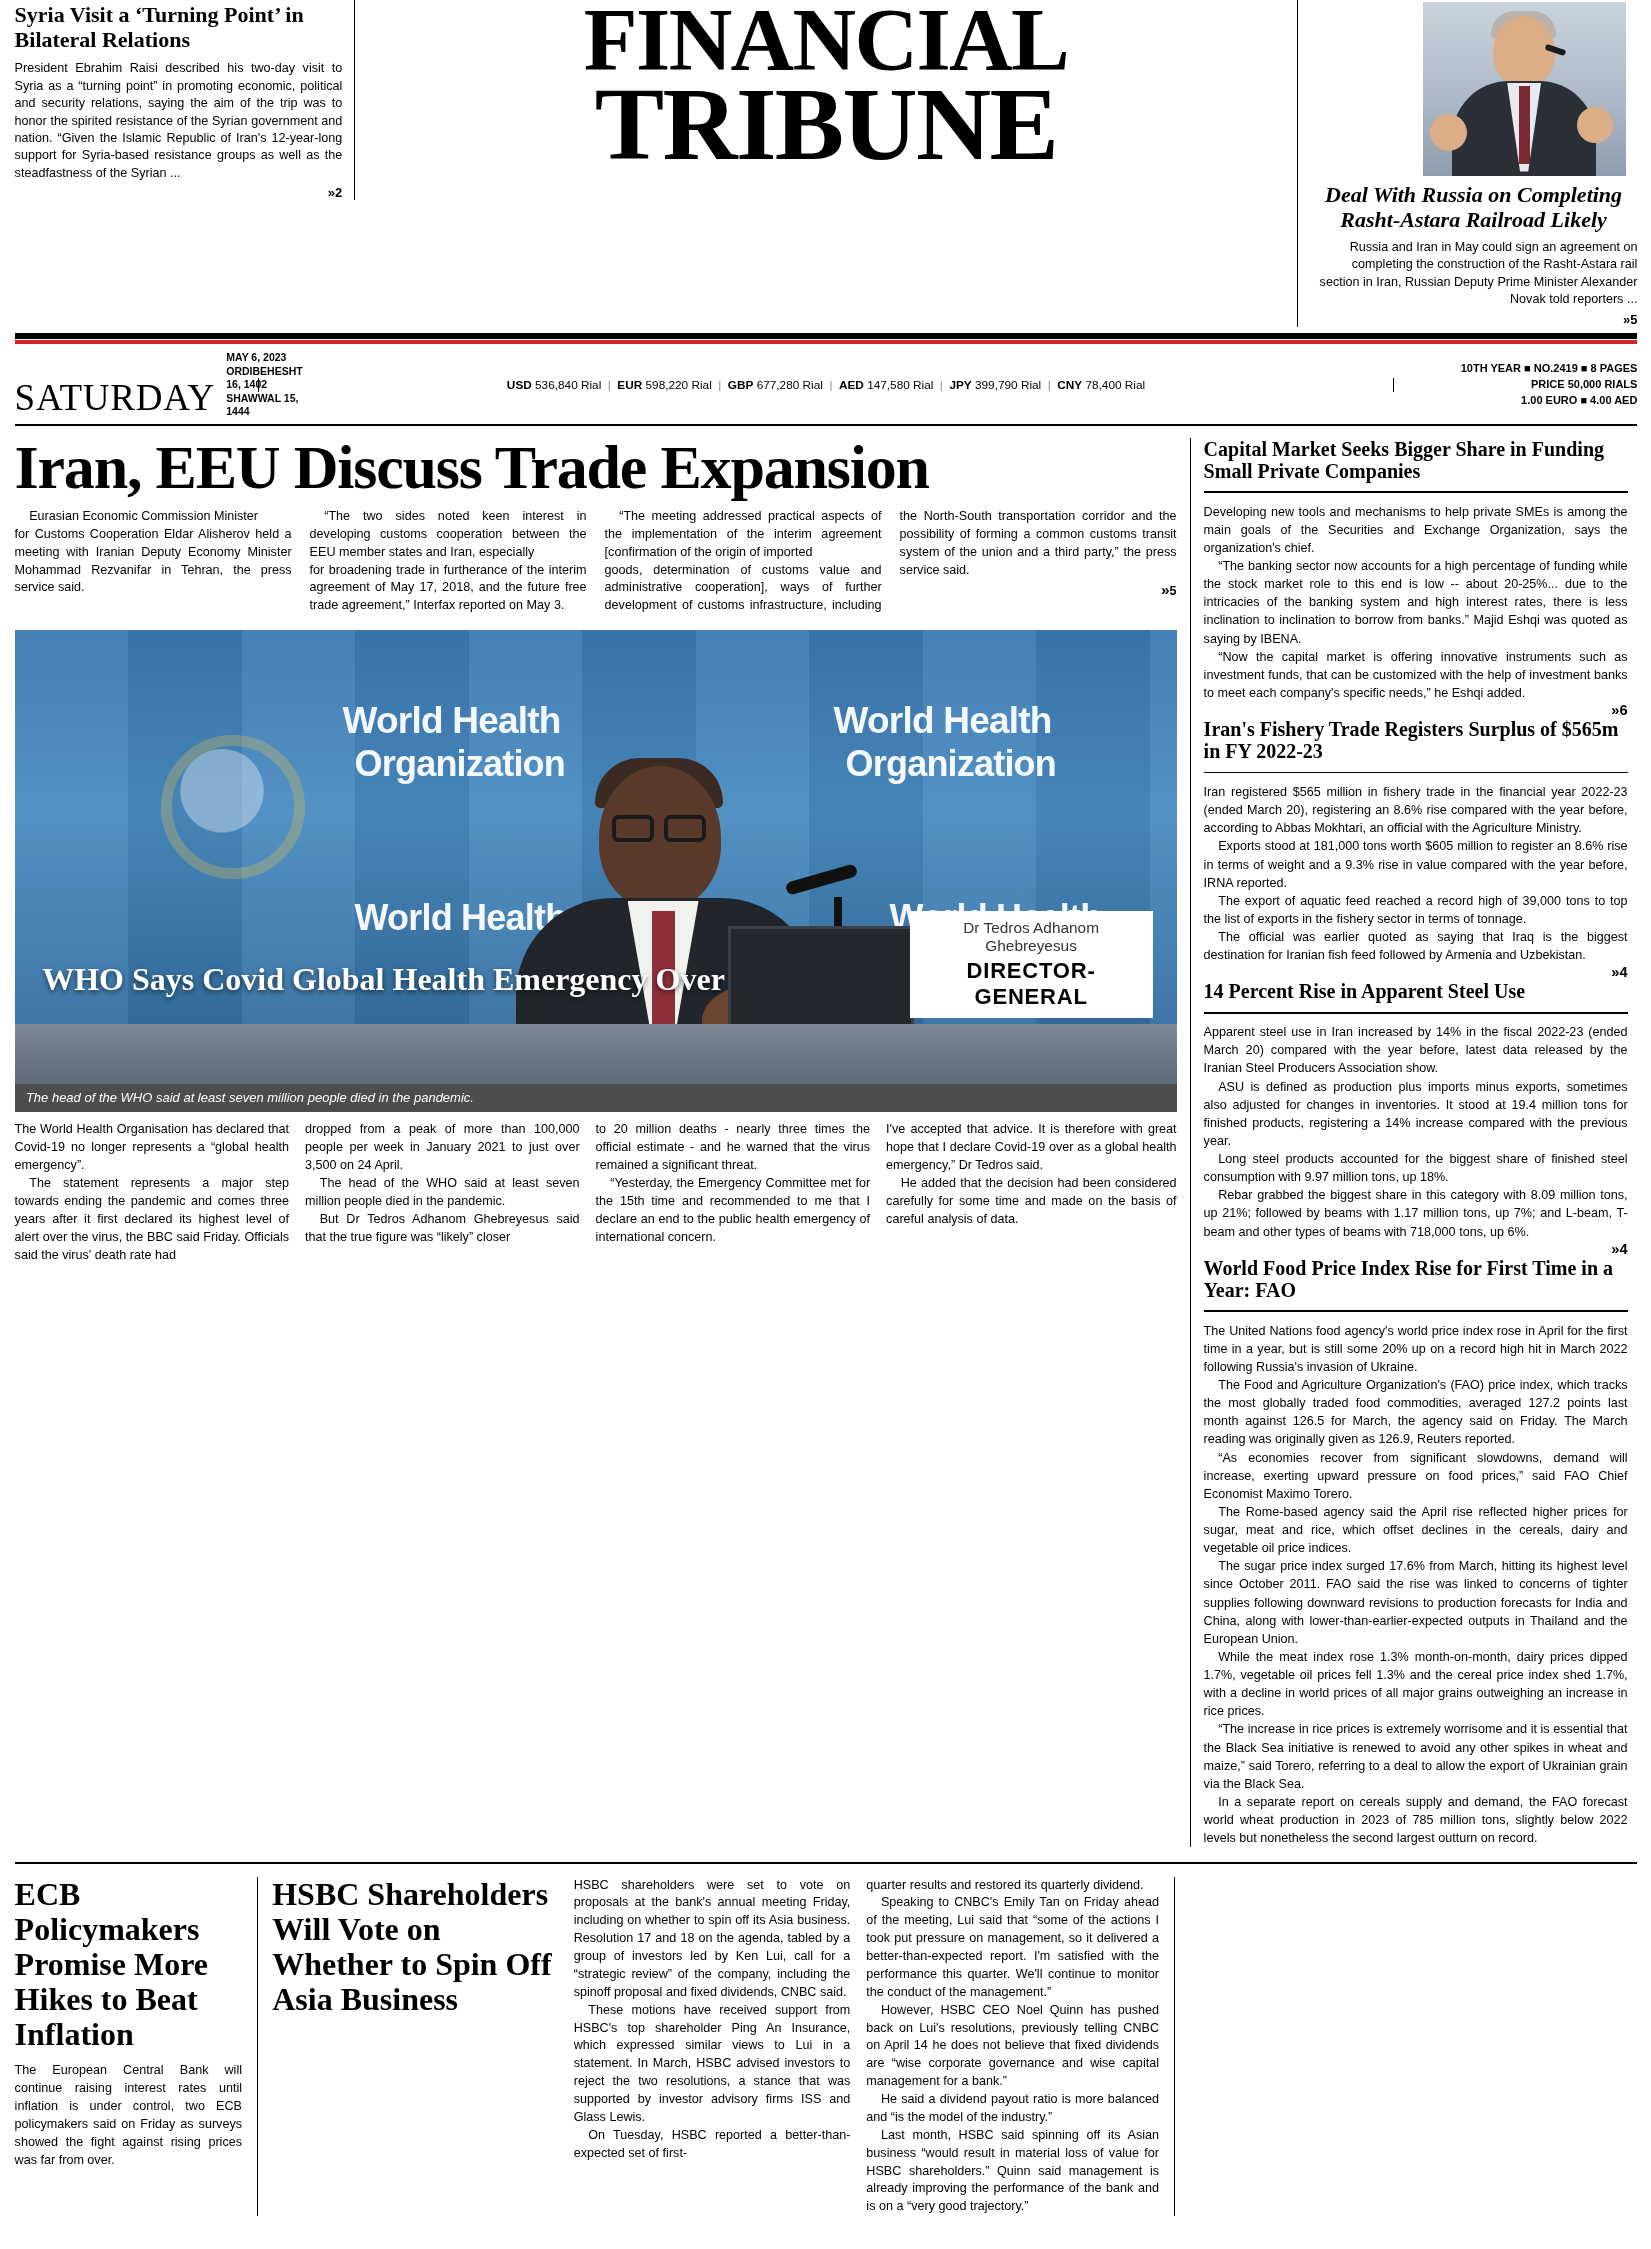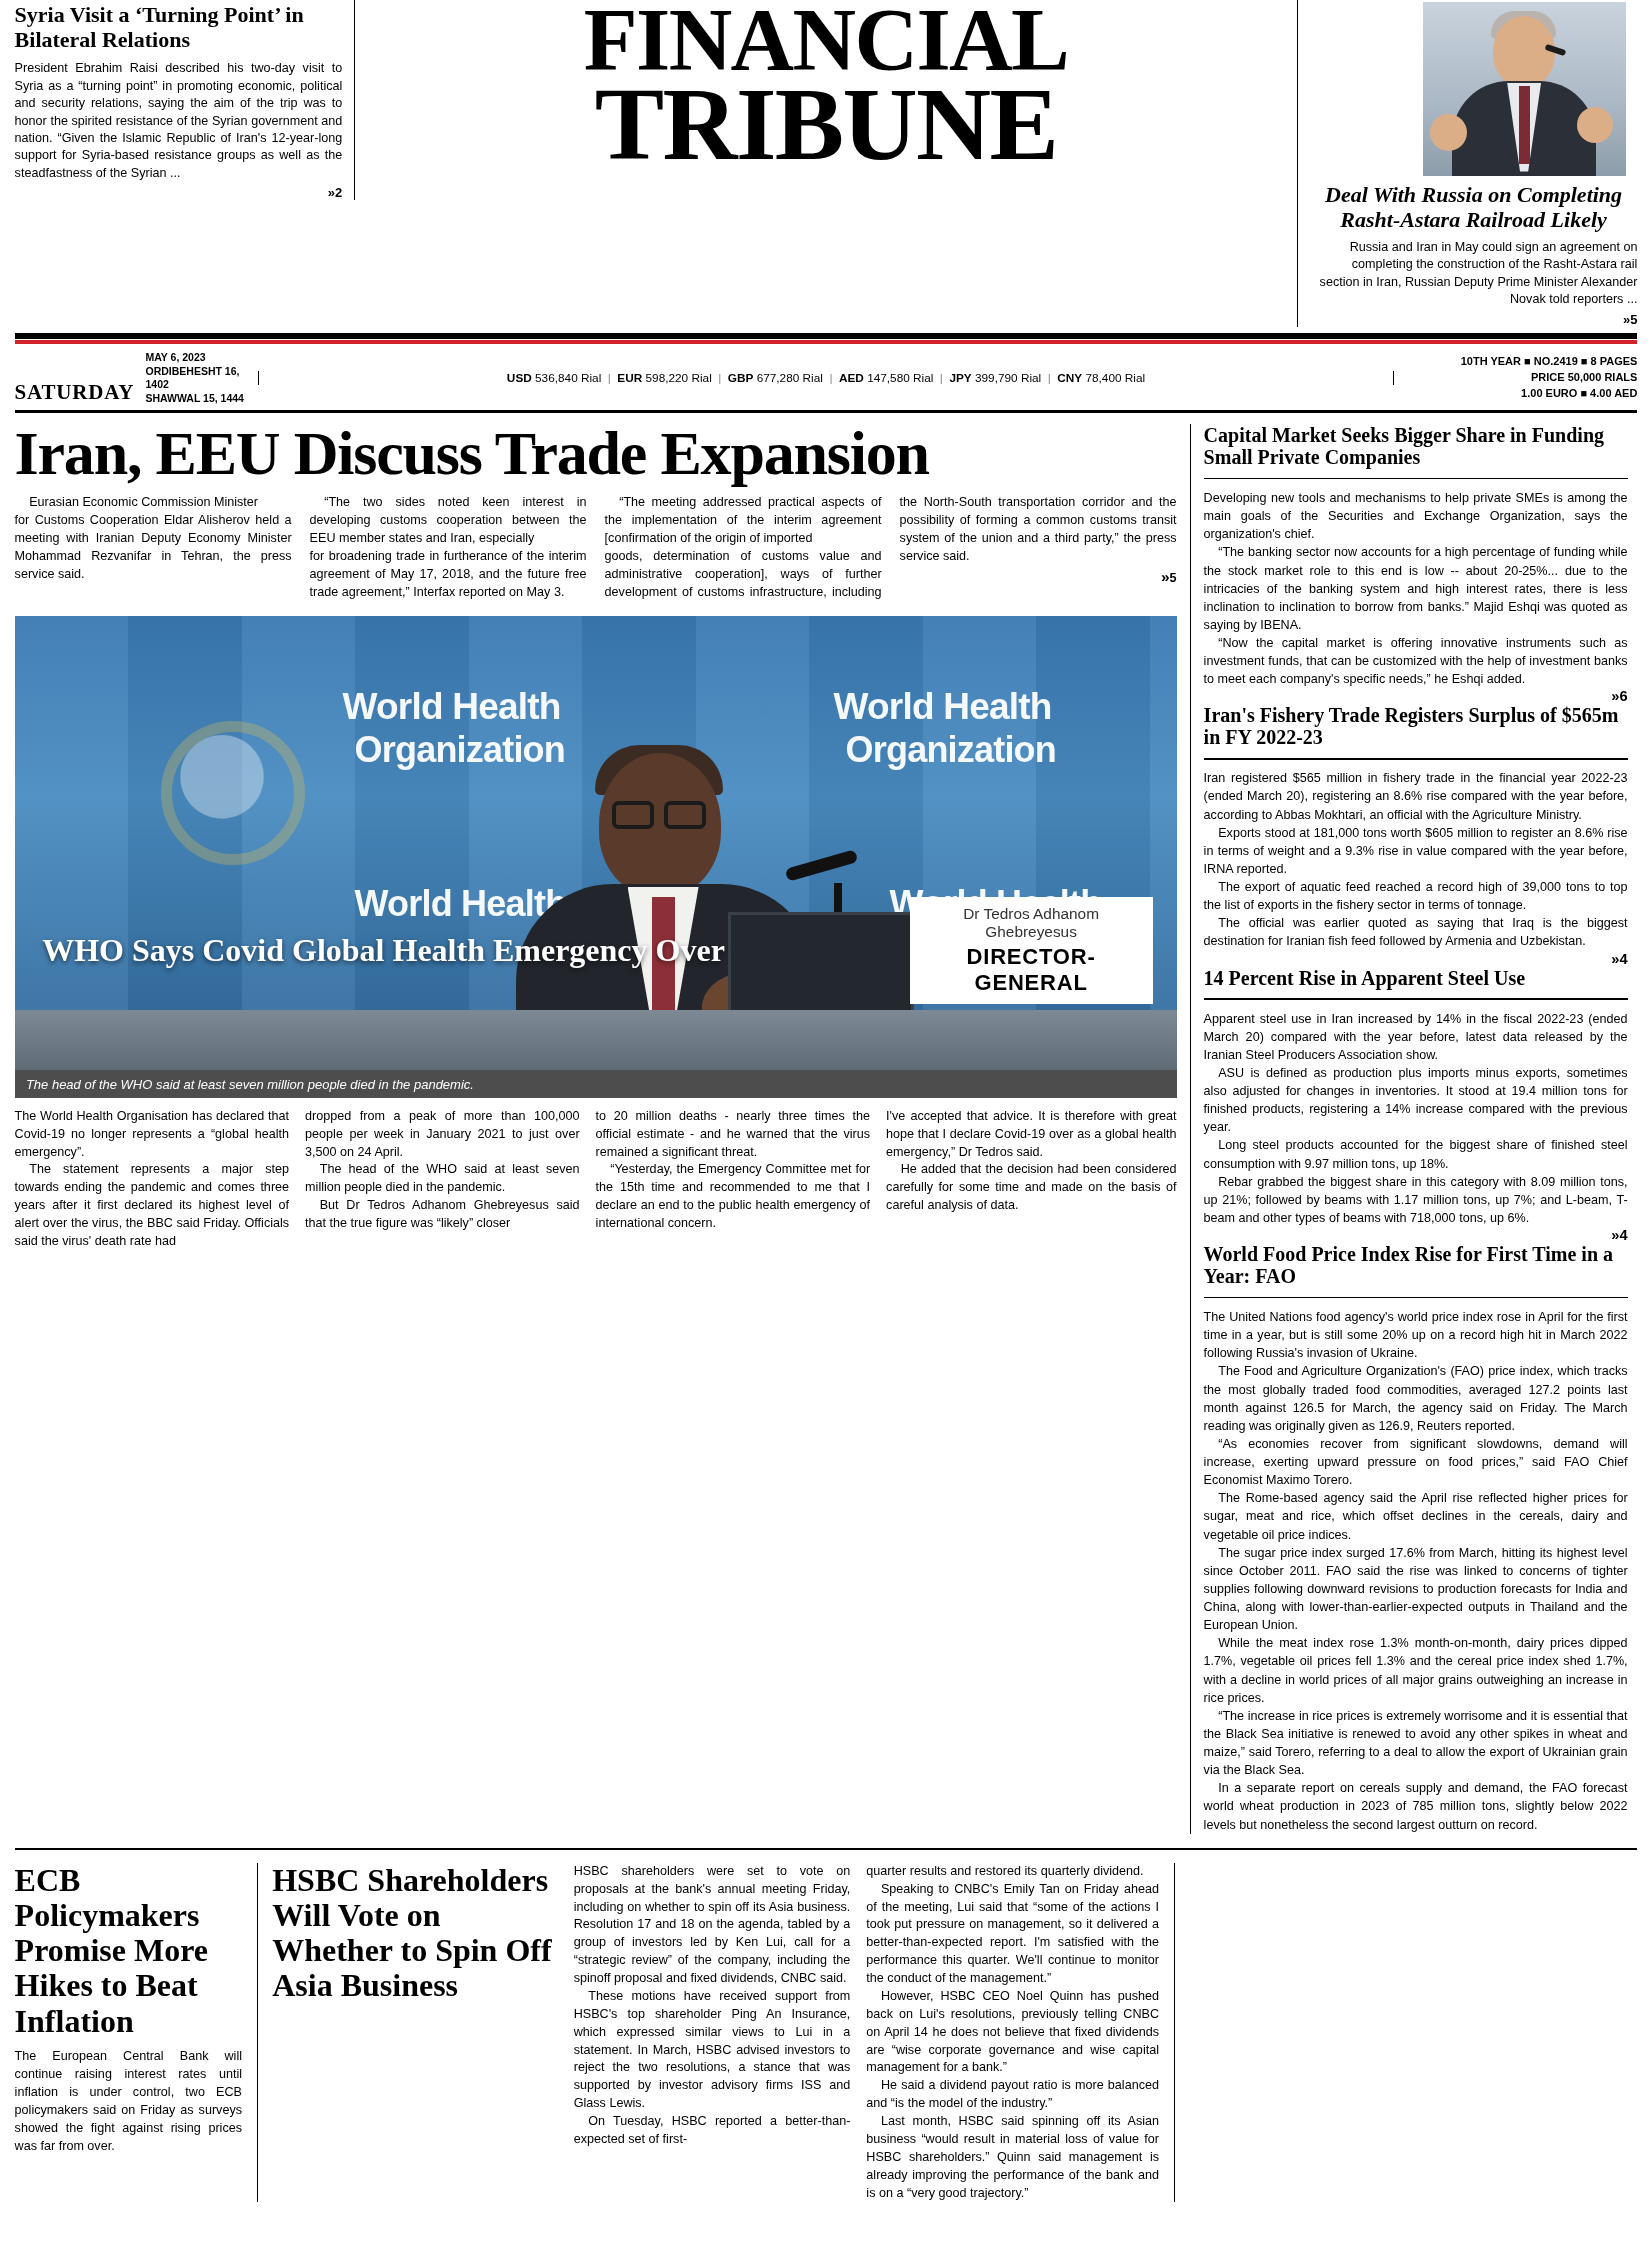--- a/index.html
+++ b/index.html
@@ -55,21 +55,21 @@
   .novak-hand-l { position: absolute; left: 6.5px; top: 112px; width: 37px; height: 37px; background: #dcae88; border-radius: 50%; }
   .novak-hand-r { position: absolute; left: 154px; top: 105px; width: 36px; height: 36px; background: #dcae88; border-radius: 50%; }
   .novak-mic { position: absolute; left: 122px; top: 45px; width: 21px; height: 5.7px; background: #1c1c1c; border-radius: 3.2px; transform: rotate(18deg); }
 
   .rule-thick { height: 5.7px; background: #000; margin: 6.5px 0 0 0; }
   .rule-red { height: 4px; background: #d2232a; margin-top: 1.6px; }
 
   
   .infobar { display: flex; align-items: center; padding: 6.5px 0 4.9px 0; }
   .ib-date { width: 243px; display: flex; align-items: flex-end; gap: 11.3px; }
-  .ib-day { font-family: "Liberation Serif", serif; font-size: 21px; font-weight: bold; letter-spacing: 0.8px; }
+  .ib-day { font-family: "Liberation Serif", serif; font-size: 37px; font-weight: normal; letter-spacing: 0.8px; }
   .ib-dates { font-size: 10.5px; line-height: 1.3; font-weight: bold; }
   .ib-cur { flex: 1; text-align: center; font-size: 11.8px; border-left: 0.8px solid #000; border-right: 0.8px solid #000; padding: 0 8px; }
   .ib-cur b { font-weight: bold; }
   .ib-cur .sep { color: #888; padding: 0 3.2px; }
   .ib-meta { width: 243px; text-align: right; font-size: 11px; line-height: 1.45; font-weight: bold; }
   .rule-black2 { height: 2.4px; background: #000; }
 
   
   .maingrid { display: flex; margin-top: 11.3px; }
   .colmain { width: 1175px; padding-right: 13px; }
@@ -131,21 +131,21 @@
   .mic-head { position: absolute; left: 770px; top: 243px; width: 73px; height: 13px; background: #111; border-radius: 6.5px; transform: rotate(-16deg); }
   .desk { position: absolute; left: 0; bottom: 0; width: 100%; height: 60px; background: linear-gradient(180deg,#7d8a96,#5f6b76); }
   .laptop { position: absolute; left: 713px; bottom: 53px; width: 186px; height: 105px; background: #23282e; border: 3.2px solid #3a4047; }
   .nameplate {
     position: absolute; right: 24px; bottom: 66px; width: 243px; background: #ffffff; padding: 8px 11.3px;
     text-align: center;
   }
   .np1 { font-size: 15.4px; color: #333; }
   .np2 { font-size: 22px; font-weight: bold; letter-spacing: 0.8px; margin-top: 3.2px; }
   .photo-overlay-title {
-    position: absolute; left: 27.6px; bottom: 101px; color: #fff;
+    position: absolute; left: 27.6px; bottom: 86px; color: #fff;
     font-family: "Liberation Serif", serif; font-weight: bold; font-size: 32px; line-height: 1.12;
     text-shadow: 0 1.6px 4.9px rgba(0,0,0,.6);
   }
   .photo-caption {
     background: #4d4d4d; color: #fff; font-style: italic; font-size: 13px;
     padding: 6.5px 11.3px;
   }
 
   
   .trio { display: flex; margin-top: 9.7px; }

